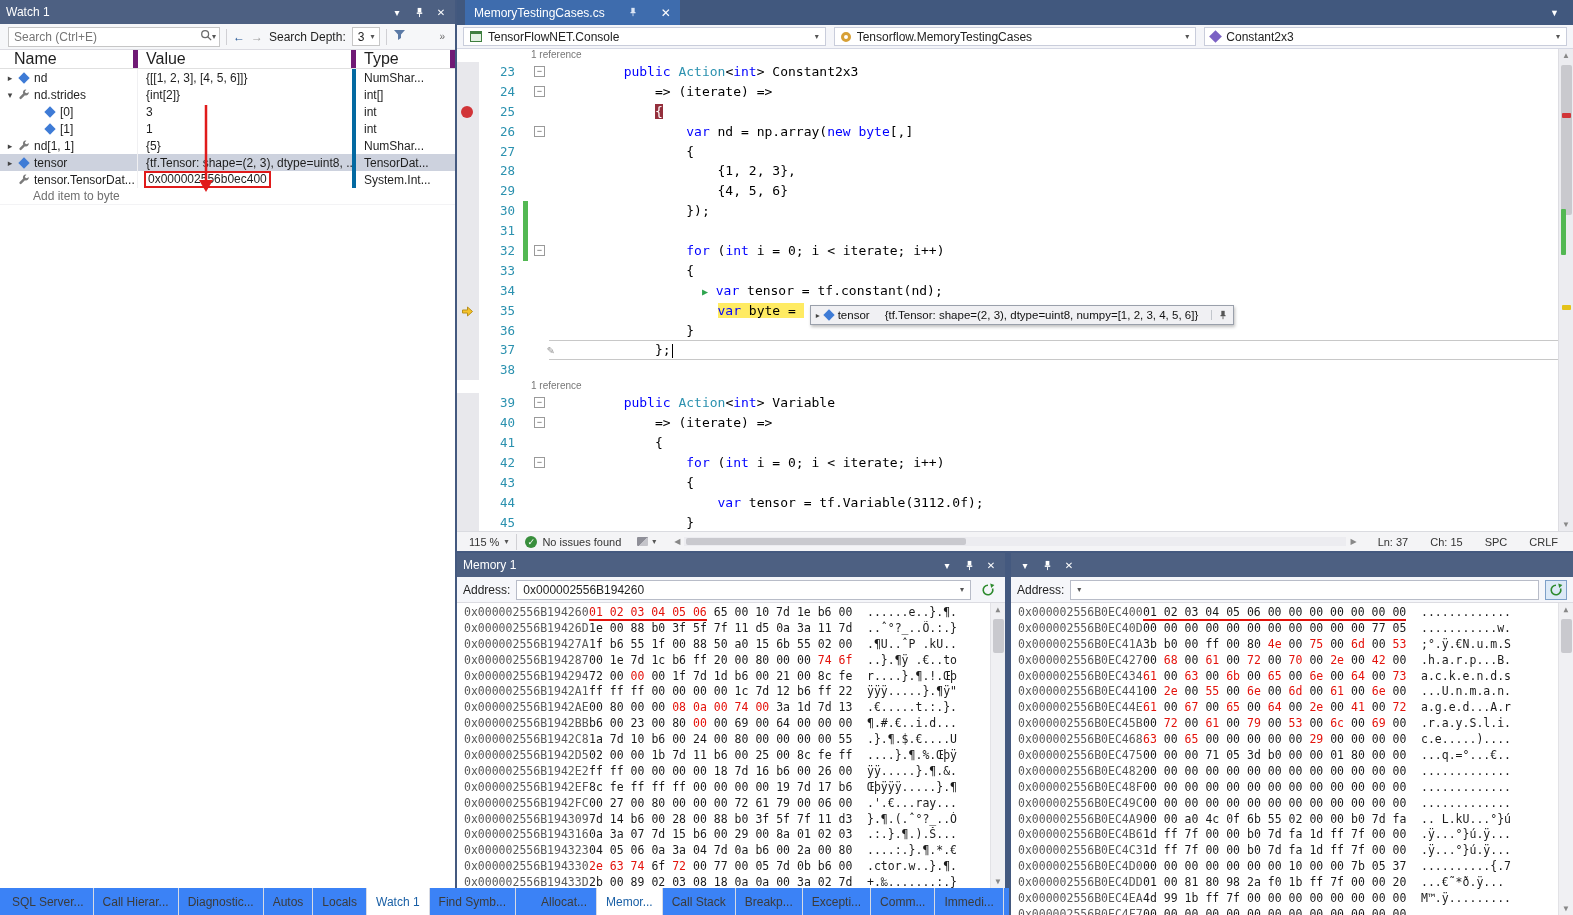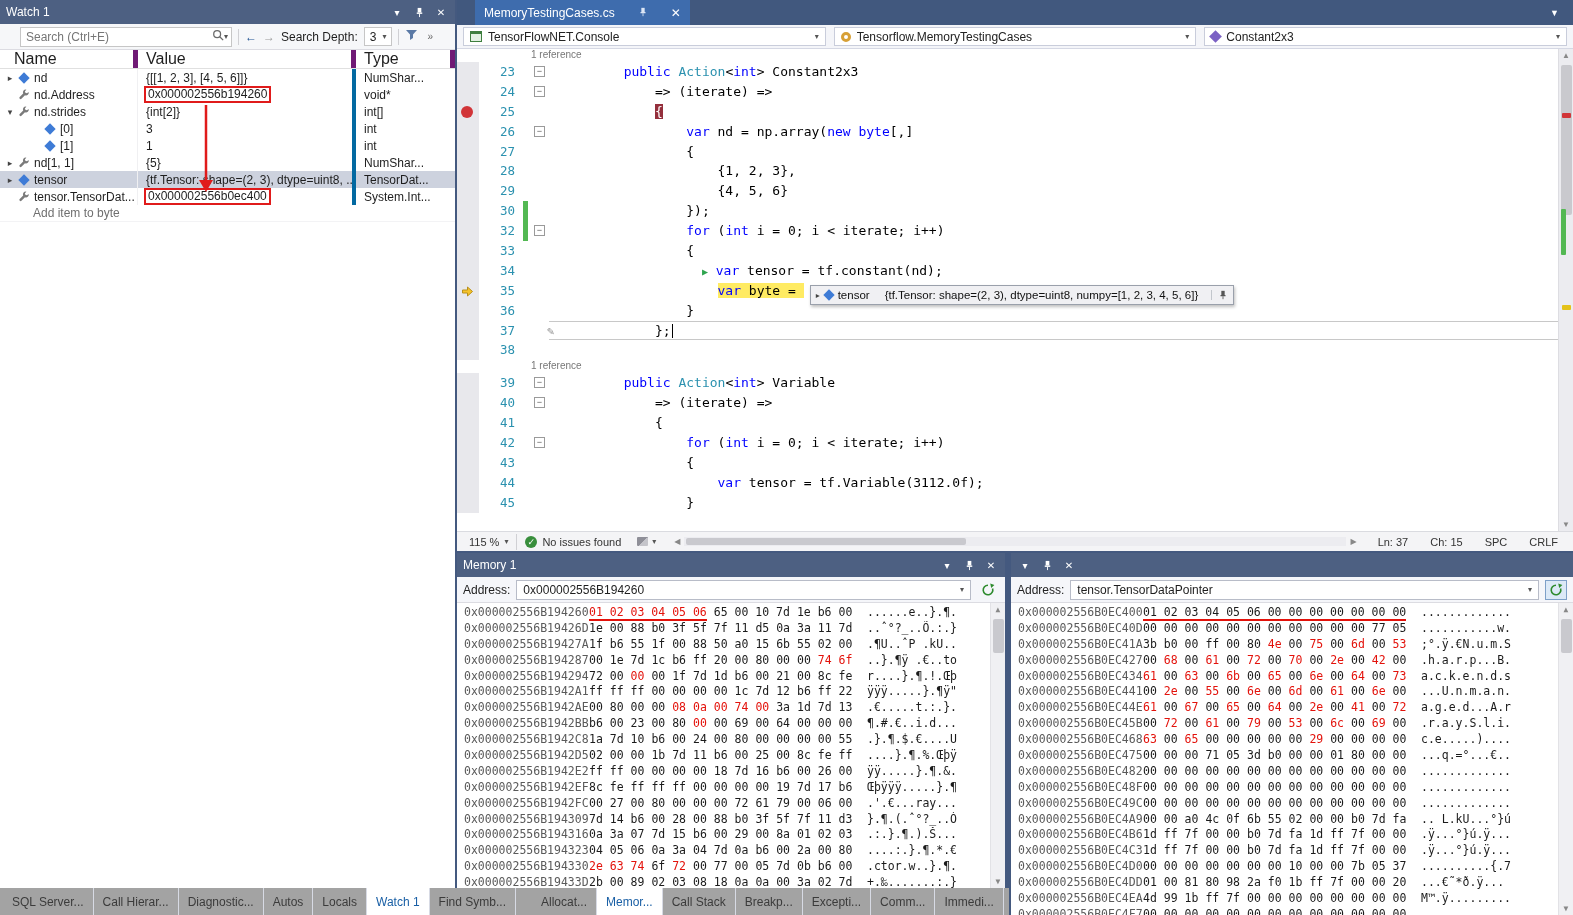--- a/index.html
+++ b/index.html
@@ -11,21 +11,21 @@
   .twhead{height:24px;background:var(--panel-header,#4d6082);color:#fff;display:flex;align-items:center;
     padding:0 6px;gap:6px;flex:0 0 auto}
   .twtitle{flex:1;font-size:12px;white-space:nowrap}
   .twicon{width:16px;height:16px;display:flex;align-items:center;justify-content:center;color:#fff;
     font-size:10px;cursor:default}
   .twicon svg{display:block}
 
   
   .watch{position:absolute;left:0;top:0;width:455px;height:888px;background:#fff;display:flex;flex-direction:column;overflow:hidden}
   .wtoolbar{height:26px;background:#f6f7f9;border-bottom:1px solid #dcdce2;display:flex;align-items:center;
-    padding:0 20px;gap:6px;flex:0 0 auto}
+    padding:0 8px;gap:6px;flex:0 0 auto}
   .searchbox{width:212px;height:20px;background:#fff;border:1px solid #c6c6c6;display:flex;align-items:center;padding:0 3px}
   .searchbox input{flex:1;border:0;outline:0;font:12px "Liberation Sans",sans-serif;color:#333;min-width:0}
   .searchbox input::placeholder{color:#767676}
   .tsep{width:1px;height:16px;background:#d0d0d4}
   .navarr{font-size:12px;line-height:1}
   .depthcombo{height:19px;border:1px solid #c6c6c6;background:#fff;display:flex;align-items:center;gap:6px;padding:0 5px}
   .chev{font-size:8px;color:#555}
   .overflow{color:#666;font-size:10px;margin-left:auto;padding-right:2px}
   .wghead{display:flex;height:19px;border-bottom:1px solid #e0e0e0;background:#fff;flex:0 0 auto}
   .wch{font-size:16px;color:#1e1e1e;display:flex;align-items:center;border-right:5px solid #701a75}
@@ -41,21 +41,21 @@
   .wicon{width:16px;height:12px;display:flex;align-items:center;justify-content:center;flex:0 0 auto}
   .diamond{width:8px;height:8px;background:#3e7bd6;transform:rotate(45deg);display:inline-block}
   .wname{padding-left:2px}
   .vbox{border:2px solid var(--annotation-red,#e01b1b);padding:0 2px;margin-left:-2px;line-height:13px}
   .wadd{height:17px;display:flex;align-items:center;color:#6f6f6f;padding-left:33px;border-bottom:1px solid #f3f3f5}
   .wann{position:absolute;left:0;top:0;pointer-events:none}
 
   
   .editor{position:absolute;left:457px;top:0;width:1116px;height:551px;background:#fff;display:flex;flex-direction:column;overflow:hidden}
   .tabstrip{height:25px;background:var(--tabstrip,#41587e);display:flex;align-items:stretch;flex:0 0 auto}
-  .doctab{margin-left:18px;background:var(--tab-active,#3e6cad);color:#fff;display:flex;align-items:center;gap:23px;padding:0 9px;font-size:12px}
+  .doctab{margin-left:8px;background:var(--tab-active,#3e6cad);color:#fff;display:flex;align-items:center;gap:23px;padding:0 9px;font-size:12px}
   .tabright{margin-left:auto;display:flex;align-items:center;color:#fff;padding-right:14px;font-size:9px}
   .navbar{height:24px;background:#f4f5f9;border-bottom:1px solid #d5d8e4;display:flex;gap:8px;padding:2px 6px;flex:0 0 auto}
   .combo{flex:1;background:#fff;border:1px solid #c9cddb;display:flex;align-items:center;gap:6px;padding:0 6px;overflow:hidden}
   .combo .lbl{flex:1;white-space:nowrap;overflow:hidden;font-size:12px;color:#222}
   .ico-project{width:12px;height:11px;background:#e2f0e2;border:1px solid #3e7e3e;border-top:3px solid #3e7e3e;flex:0 0 auto}
   .ico-class{width:10px;height:10px;border:3px solid #d7a036;border-radius:50%;flex:0 0 auto}
   .ico-method{width:9px;height:9px;background:#7b61c4;transform:rotate(45deg);flex:0 0 auto}
   .ebody{flex:1;position:relative;overflow:hidden}
   .code-rows{position:absolute;left:0;top:0;right:15px;bottom:0;overflow:hidden;background:#fff}
   .coderow{display:flex;height:19.9px;line-height:19.9px;position:relative;
@@ -121,21 +121,21 @@
   .mrows{position:absolute;left:0;top:2px;right:15px;bottom:0;overflow:hidden}
   .mrow{height:15.9px;line-height:15.9px;display:flex;white-space:pre}
   .maddr{width:132px;color:#5a5a5a;padding-left:7px;flex:0 0 auto}
   .mhex{width:278px;color:#1b1b1b;flex:0 0 auto}
   .masc{flex:1;color:#1b1b1b;overflow:hidden}
   .byte.red{color:var(--changed-red,#e3120b)}
   .byte.ul{box-shadow:0 2px 0 var(--changed-red,#e3120b)}
   .msb{position:absolute;right:0;top:0;bottom:0;width:15px;background:#f0f0f3;border-left:1px solid #e2e2e6}
 
   
-  .btabs{position:absolute;left:0;top:888px;width:1009px;height:27px;background:#a3a3a3;display:flex;
+  .btabs{position:absolute;left:0;top:888px;width:1009px;height:27px;background:#3b82f6;display:flex;
     align-items:stretch;padding-left:3px;overflow:hidden}
   .btab{display:flex;align-items:center;padding:0 9px;color:#3b3b3b;border-right:1px solid #d7dae4;white-space:nowrap;font-size:12px}
   .btab.active{background:#fff;color:#195fa5}
   .btab.gap{margin-left:16px}
 </style>
 </head>
 <body>
 
 <div class="screen">
 
@@ -193,35 +193,20 @@
             </span>
             <span class="wname">nd</span>
           </div>
           <div class="wc val">
             <span>{[[1, 2, 3], [4, 5, 6]]}</span>
           </div>
           <div class="wc typ">NumShar...</div>
         </div>
         <div class="wrow">
           <div class="wc name" style="padding-left: 4px;">
-            <span class="exp"></span>
-            <span class="wicon">
-              <svg width="12" height="12" viewBox="0 0 16 16">
-                <path fill="#7b7b7b" d="M14.2 4.1a3.6 3.6 0 0 1-4.9 4.3L4.6 13a1.6 1.6 0 1 1-2.3-2.3l4.6-4.7A3.6 3.6 0 0 1 11.2 1l-2 2 .6 2.1 2.1.6 2.3-1.6z"></path>
-              </svg>
-            </span>
-            <span class="wname">nd.Address</span>
-          </div>
-          <div class="wc val">
-            <span class="vbox">0x000002556b194260</span>
-          </div>
-          <div class="wc typ">void*</div>
-        </div>
-        <div class="wrow">
-          <div class="wc name" style="padding-left: 4px;">
             <span class="exp">▾</span>
             <span class="wicon">
               <svg width="12" height="12" viewBox="0 0 16 16">
                 <path fill="#7b7b7b" d="M14.2 4.1a3.6 3.6 0 0 1-4.9 4.3L4.6 13a1.6 1.6 0 1 1-2.3-2.3l4.6-4.7A3.6 3.6 0 0 1 11.2 1l-2 2 .6 2.1 2.1.6 2.3-1.6z"></path>
               </svg>
             </span>
             <span class="wname">nd.strides</span>
           </div>
           <div class="wc val">
             <span>{int[2]}</span>
@@ -345,20 +330,21 @@
             <span class="lens">1 reference</span>
           </div>
           <div class="coderow"><span class="g1"></span><span class="g2">23</span><span class="g3"></span><span class="g4"><span class="foldbox">−</span></span><span class="codecell"><span class="seg-pl">        </span><span class="seg-kw">public</span><span class="seg-pl"> </span><span class="seg-ty">Action</span><span class="seg-pl">&lt;</span><span class="seg-kw">int</span><span class="seg-pl">&gt; Constant2x3</span></span></div>
           <div class="coderow"><span class="g1"></span><span class="g2">24</span><span class="g3"></span><span class="g4"><span class="foldbox">−</span></span><span class="codecell"><span class="seg-pl">            =&gt; (iterate) =&gt;</span></span></div>
           <div class="coderow"><span class="g1"><span class="bpdot"></span></span><span class="g2">25</span><span class="g3"></span><span class="g4"></span><span class="codecell"><span class="seg-pl">            </span><span class="seg-bp">{</span></span></div>
           <div class="coderow"><span class="g1"></span><span class="g2">26</span><span class="g3"></span><span class="g4"><span class="foldbox">−</span></span><span class="codecell"><span class="seg-pl">                </span><span class="seg-kw">var</span><span class="seg-pl"> nd = np.array(</span><span class="seg-kw">new</span><span class="seg-pl"> </span><span class="seg-kw">byte</span><span class="seg-pl">[,]</span></span></div>
           <div class="coderow"><span class="g1"></span><span class="g2">27</span><span class="g3"></span><span class="g4"></span><span class="codecell"><span class="seg-pl">                {</span></span></div>
           <div class="coderow"><span class="g1"></span><span class="g2">28</span><span class="g3"></span><span class="g4"></span><span class="codecell"><span class="seg-pl">                    {1, 2, 3},</span></span></div>
           <div class="coderow"><span class="g1"></span><span class="g2">29</span><span class="g3"></span><span class="g4"></span><span class="codecell"><span class="seg-pl">                    {4, 5, 6}</span></span></div>
           <div class="coderow"><span class="g1"></span><span class="g2">30</span><span class="g3 chg"></span><span class="g4"></span><span class="codecell"><span class="seg-pl">                });</span></span></div>
+          <div class="coderow"><span class="g1"></span><span class="g2">31</span><span class="g3 chg"></span><span class="g4"></span><span class="codecell"></span></div>
           <div class="coderow"><span class="g1"></span><span class="g2">32</span><span class="g3 chg"></span><span class="g4"><span class="foldbox">−</span></span><span class="codecell"><span class="seg-pl">                </span><span class="seg-kw">for</span><span class="seg-pl"> (</span><span class="seg-kw">int</span><span class="seg-pl"> i = 0; i &lt; iterate; i++)</span></span></div>
           <div class="coderow"><span class="g1"></span><span class="g2">33</span><span class="g3"></span><span class="g4"></span><span class="codecell"><span class="seg-pl">                {</span></span></div>
           <div class="coderow"><span class="g1"></span><span class="g2">34</span><span class="g3"></span><span class="g4"></span><span class="codecell"><span class="seg-pl">                  </span><span class="seg-run">▶</span><span class="seg-pl"> </span><span class="seg-kw">var</span><span class="seg-pl"> tensor = tf.constant(nd);</span></span></div>
           <div class="coderow"><span class="g1"><svg class="arrowglyph" width="13" height="11" viewBox="0 0 12 11">
                 <polygon points="1,4 6,4 6,1 11,5.5 6,10 6,7 1,7" fill="#f6c32a" stroke="#b9901a" stroke-width="1"></polygon>
               </svg></span><span class="g2">35</span><span class="g3"></span><span class="g4"></span><span class="codecell"><span class="seg-pl">                    </span><span class="seg-kw hl">var</span><span class="seg-pl hl"> byte = </span><span class="datatip">
                 <span class="tipexp">▸</span>
                 <span class="diamond tipicon"></span>
                 <span class="tipname">tensor</span>
                 <span class="tipval">{tf.Tensor: shape=(2, 3), dtype=uint8, numpy=[1, 2, 3, 4, 5, 6]}</span>
@@ -486,21 +472,20 @@
             <rect x="4" y="1" width="4" height="5" fill="#fff"></rect>
             <rect x="3" y="6" width="6" height="1.5" fill="#fff"></rect>
             <rect x="5.5" y="7.5" width="1" height="3.5" fill="#fff"></rect>
           </svg>
       </span>
       <span class="twicon">✕</span>
     </div>
     <div class="mtoolbar">
       <span class="mlabel">Address:</span>
       <div class="mcombo">
-        <span class="val">tensor.TensorDataPointer</span>
         <span class="chev">▾</span>
       </div>
       <span class="refbtn hlb">
         <svg width="14" height="14" viewBox="0 0 14 14">
             <path d="M7 2.2a4.8 4.8 0 1 0 4.6 3.4" fill="none" stroke="#2e8b2e" stroke-width="1.6"></path>
             <polygon points="9.2,0.5 13.4,1.9 10.2,5.1" fill="#2e8b2e"></polygon>
           </svg>
       </span>
     </div>
     <div class="mbody">

